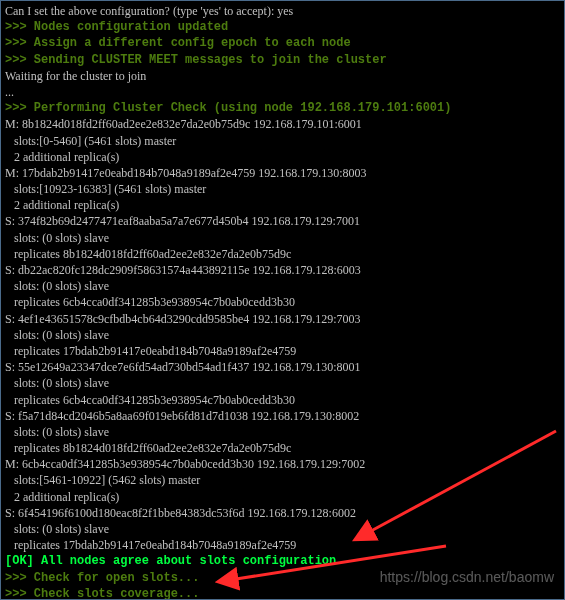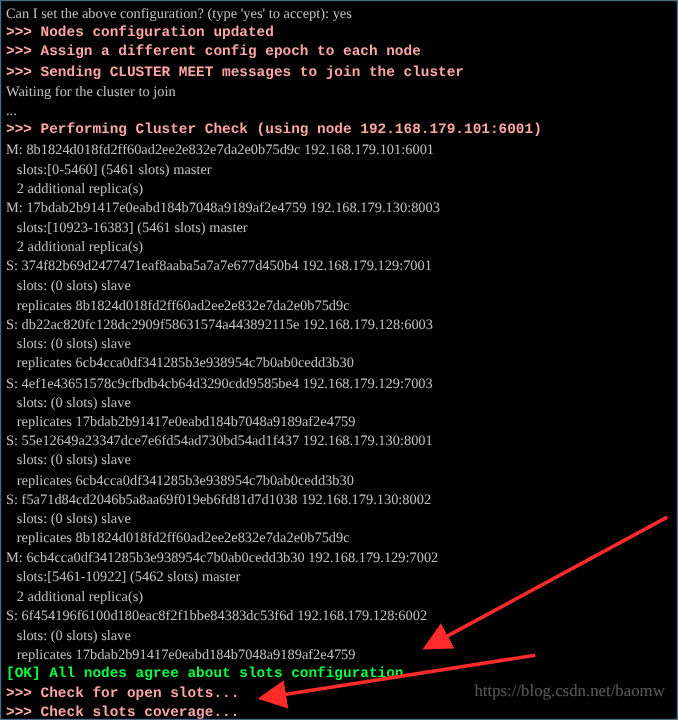--- a/index.html
+++ b/index.html
@@ -12,29 +12,29 @@
     width: 565px;
     height: 600px;
     overflow: hidden;
     position: relative;
     border: 1px solid #4a6a8a;
   }
   .term {
     padding: 2px 4px;
     white-space: pre;
   }
-  .white-bold { color: #fca5a5; font-weight: bold; }
+  .white-bold { color: #4d7c0f; font-weight: bold; }
   .grey { color: #c0c0c0; font-family: Liberation Serif, serif; }
   .green-bold { color: #00ff40; font-weight: bold; }
   .watermark {
     position: absolute;
     right: 10px;
     bottom: 12px;
     color: rgba(255,255,255,0.35);
-    font-family: Liberation Serif, serif;
+    font-family: Liberation Sans, sans-serif;
     font-size: 14px;
     pointer-events: none;
     text-align: right;
   }
   svg.arrows {
     position: absolute;
     top: 0; left: 0;
     width: 565px; height: 600px;
     pointer-events: none;
   }

